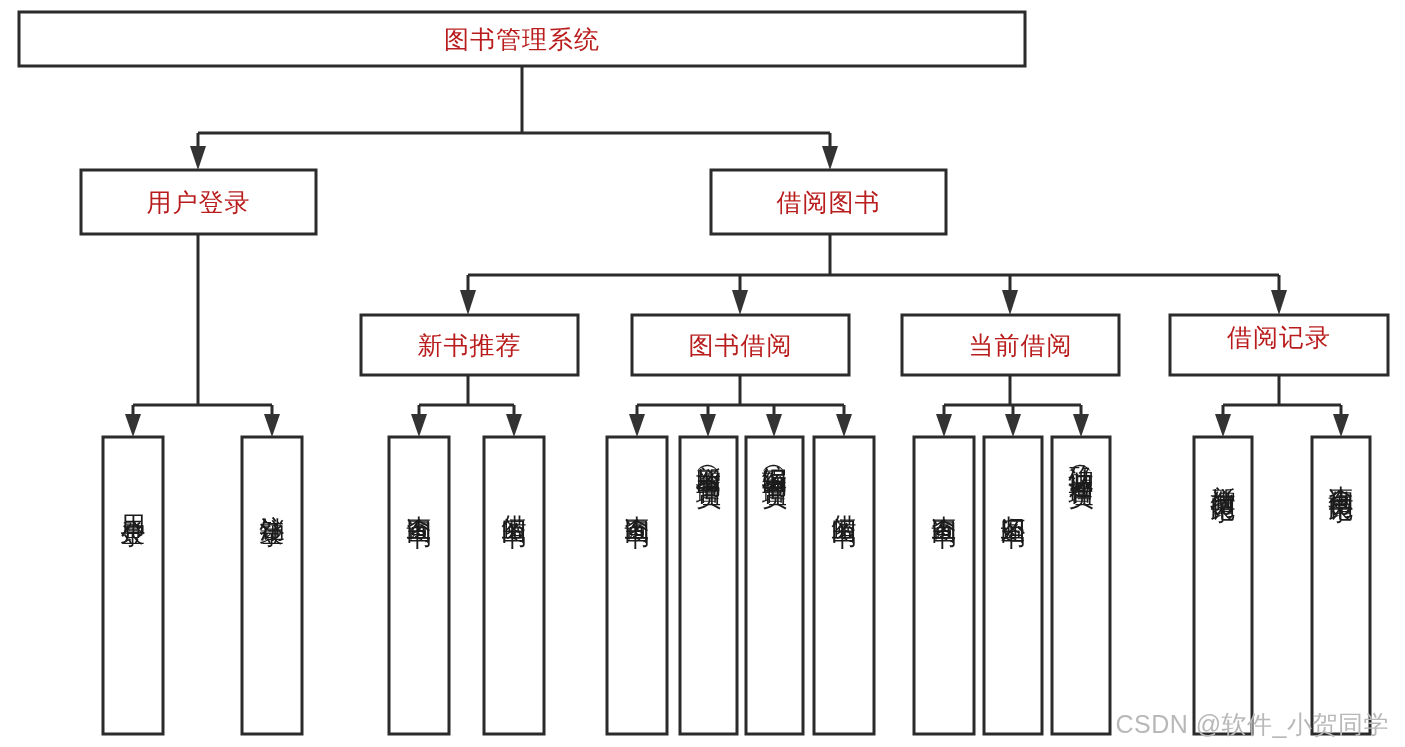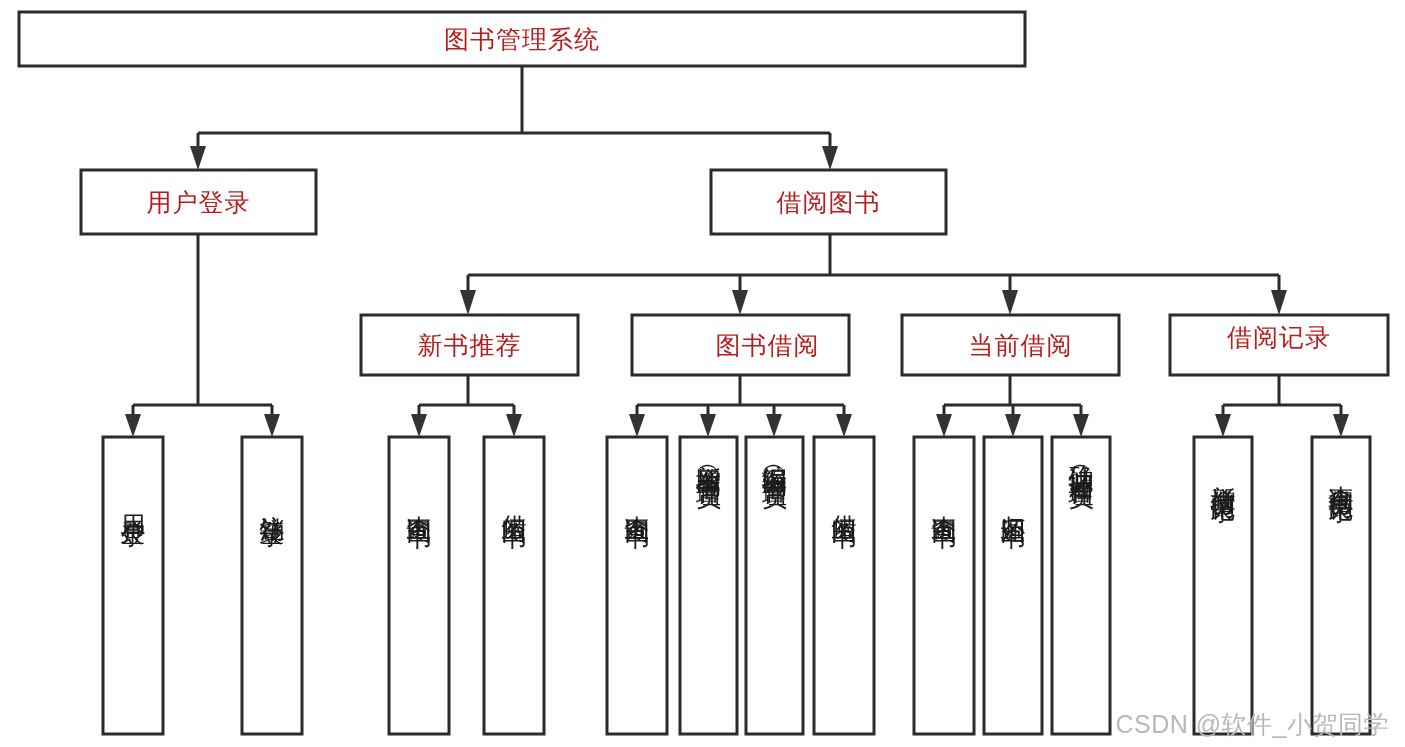--- a/index.html
+++ b/index.html
@@ -204,21 +204,21 @@
   </div>
 
   <div class="hlabel-wrap" style="left:711px; top:170px; width:235px; height:64px;">
     <span class="hlabel-text">借阅图书</span>
   </div>
 
   <div class="hlabel-wrap" style="left:361px; top:315px; width:217px; height:60px;">
     <span class="hlabel-text">新书推荐</span>
   </div>
 
-  <div class="hlabel-wrap" style="left:632px; top:315px; width:217px; height:60px;margin-left:27px;">
+  <div class="hlabel-wrap" style="left:632px; top:315px; width:217px; height:60px;">
     <span class="hlabel-text">图书借阅</span>
   </div>
 
   <div class="hlabel-wrap" style="left:902px; top:315px; width:237px; height:60px;">
     <span class="hlabel-text">当前借阅</span>
   </div>
 
   <div class="hlabel-wrap" style="left:1170px; top:315px; width:218px; height:44px;">
     <span class="hlabel-text">借阅记录</span>
   </div>

